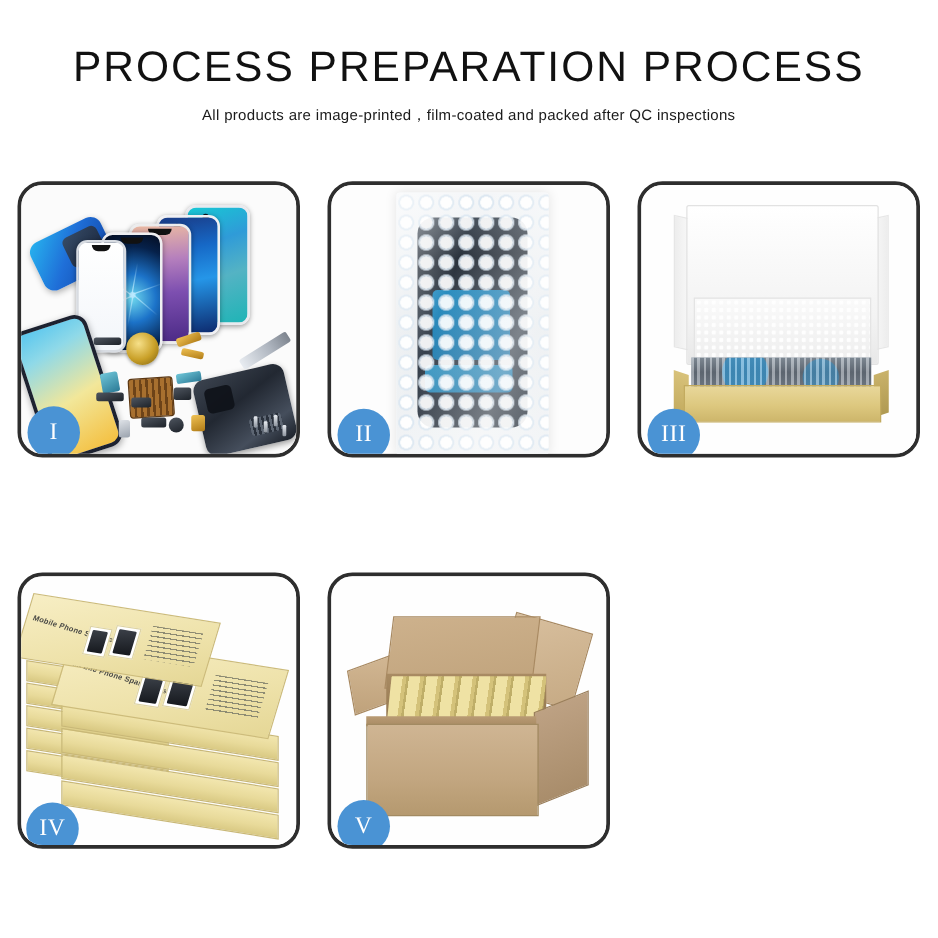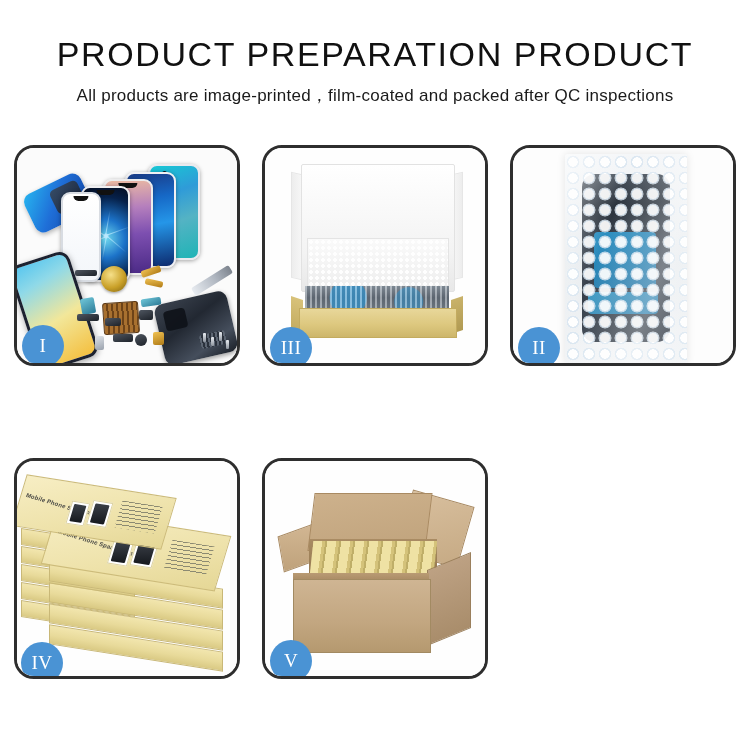--- a/index.html
+++ b/index.html
@@ -30,21 +30,21 @@
     font-size: 34px;
     font-weight: 500;
     letter-spacing: 1.6px;
     color: #111111;
     line-height: 1.05;
     white-space: nowrap;
   }
   .page-subtitle {
     margin: 0;
     padding-top: 11px;
-    font-size: 17px;
+    font-size: 12px;
     font-weight: 400;
     letter-spacing: 0.25px;
     color: #1a1a1a;
     white-space: nowrap;
   }
 
   
   .panel-grid {
     position: absolute;
     left: 14px;
@@ -458,21 +458,21 @@
   .c6-seam {
     position:absolute; left:60px; top:16px; width:2px; height:62px;
     background:#ac8f67; opacity:.8;
     transform: skewX(-24deg) skewY(8deg);
   }
 </style>
 </head>
 <body>
 
 <div class="header">
-  <h1 class="page-title">PRODUCT PREPARATION PRODUCT</h1>
+  <h1 class="page-title">PROCESS PREPARATION PROCESS</h1>
   <p class="page-subtitle">All products are image-printed，film-coated and packed after QC inspections</p>
 </div>
 
 <div class="panel-grid">
 
   <div class="panel panel-1">
     <div class="panel-media">
       <div class="p1-bg"></div>
 
       <div class="film-blue"></div>
@@ -524,53 +524,53 @@
       <div class="prt" style="left:88px;top:170px;width:16px;height:8px;"></div>
 
       <div class="screws">
         <i style="left:2px;top:2px;"></i>
           <i style="left:10px;top:6px;"></i>
           <i style="left:18px;top:1px;"></i>
           <i style="left:25px;top:9px;"></i>
       </div>
     </div>
     <div class="badge">I</div>
+  </div>
+
+  <div class="panel panel-2">
+    <div class="panel-media">
+      <div class="p2-bg"></div>
+      <div class="bubble-pack">
+        <div class="inner-phone">
+          <span class="bluepatch"></span>
+          <span class="bluepatch2"></span>
+        </div>
+        <div class="bubbles"></div>
+        <div class="bubbles2"></div>
+        <div class="pack-sheen"></div>
+      </div>
+    </div>
+    <div class="badge">II</div>
   </div>
 
   <div class="panel panel-3">
     <div class="panel-media">
       <div class="p3-bg"></div>
       <div class="mailer">
         <div class="mailer-lid-left"></div>
         <div class="mailer-lid-right"></div>
         <div class="mailer-lid-back"></div>
         <div class="mailer-foam"></div>
         <div class="mailer-contents"></div>
         <div class="mailer-side"></div>
         <div class="mailer-side-r"></div>
         <div class="mailer-front"></div>
       </div>
     </div>
     <div class="badge">III</div>
-  </div>
-
-  <div class="panel panel-2">
-    <div class="panel-media">
-      <div class="p2-bg"></div>
-      <div class="bubble-pack">
-        <div class="inner-phone">
-          <span class="bluepatch"></span>
-          <span class="bluepatch2"></span>
-        </div>
-        <div class="bubbles"></div>
-        <div class="bubbles2"></div>
-        <div class="pack-sheen"></div>
-      </div>
-    </div>
-    <div class="badge">II</div>
   </div>
 
   <div class="panel panel-4">
     <div class="panel-media">
       <div class="p4-bg"></div>
       <div class="stack">
 
         <div class="ybox" style="left:2px;  top:58px;  width:112px; height:15px; transform:skewY(9deg);"></div>
         <div class="ybox" style="left:2px;  top:76px;  width:112px; height:15px; transform:skewY(9deg);"></div>
         <div class="ybox" style="left:2px;  top:94px;  width:112px; height:15px; transform:skewY(9deg);"></div>

